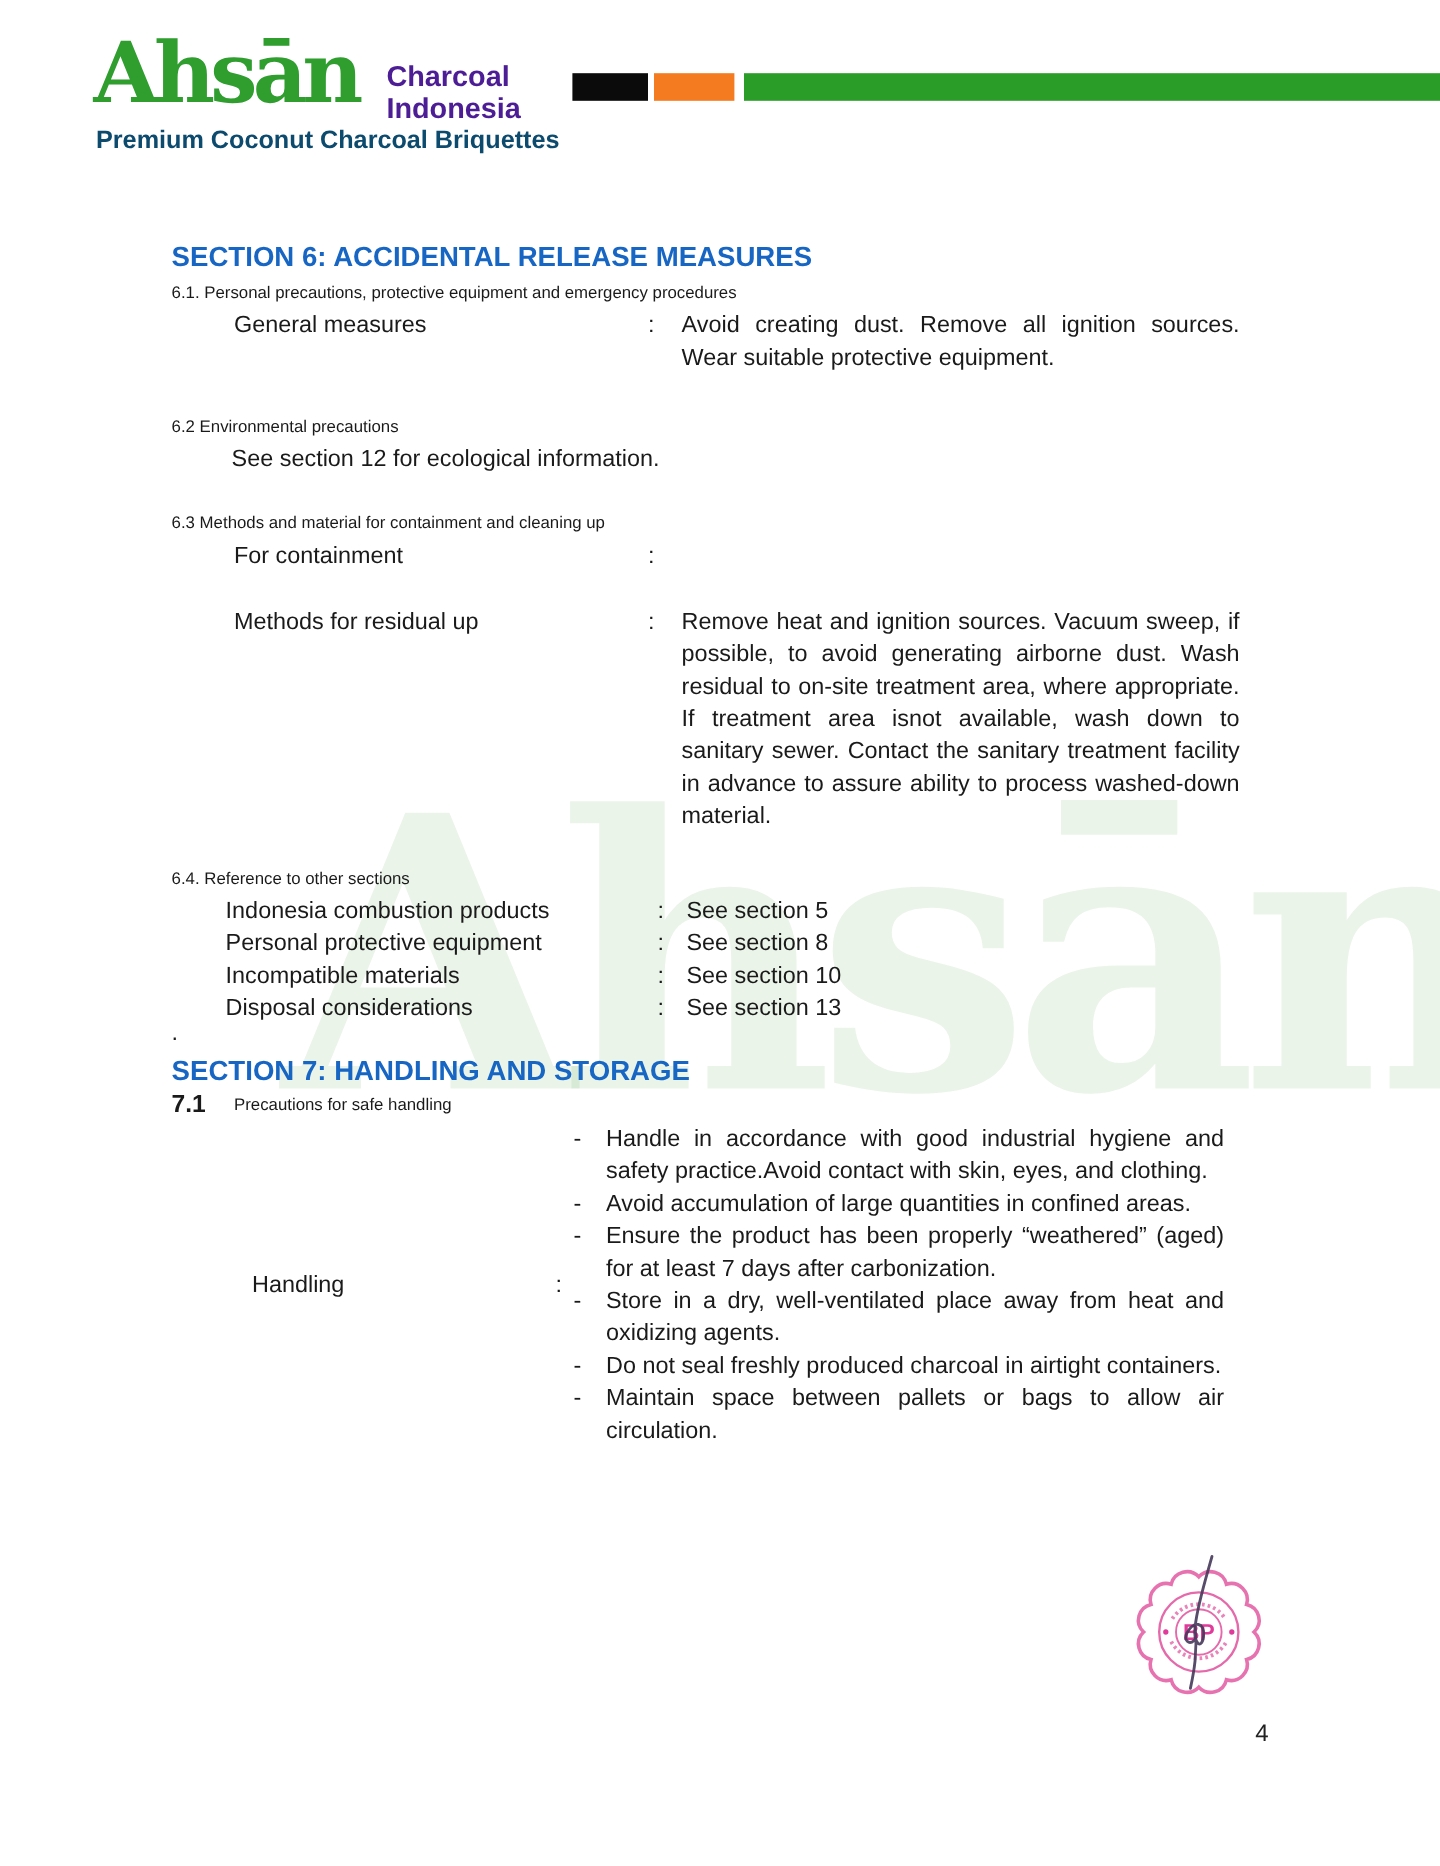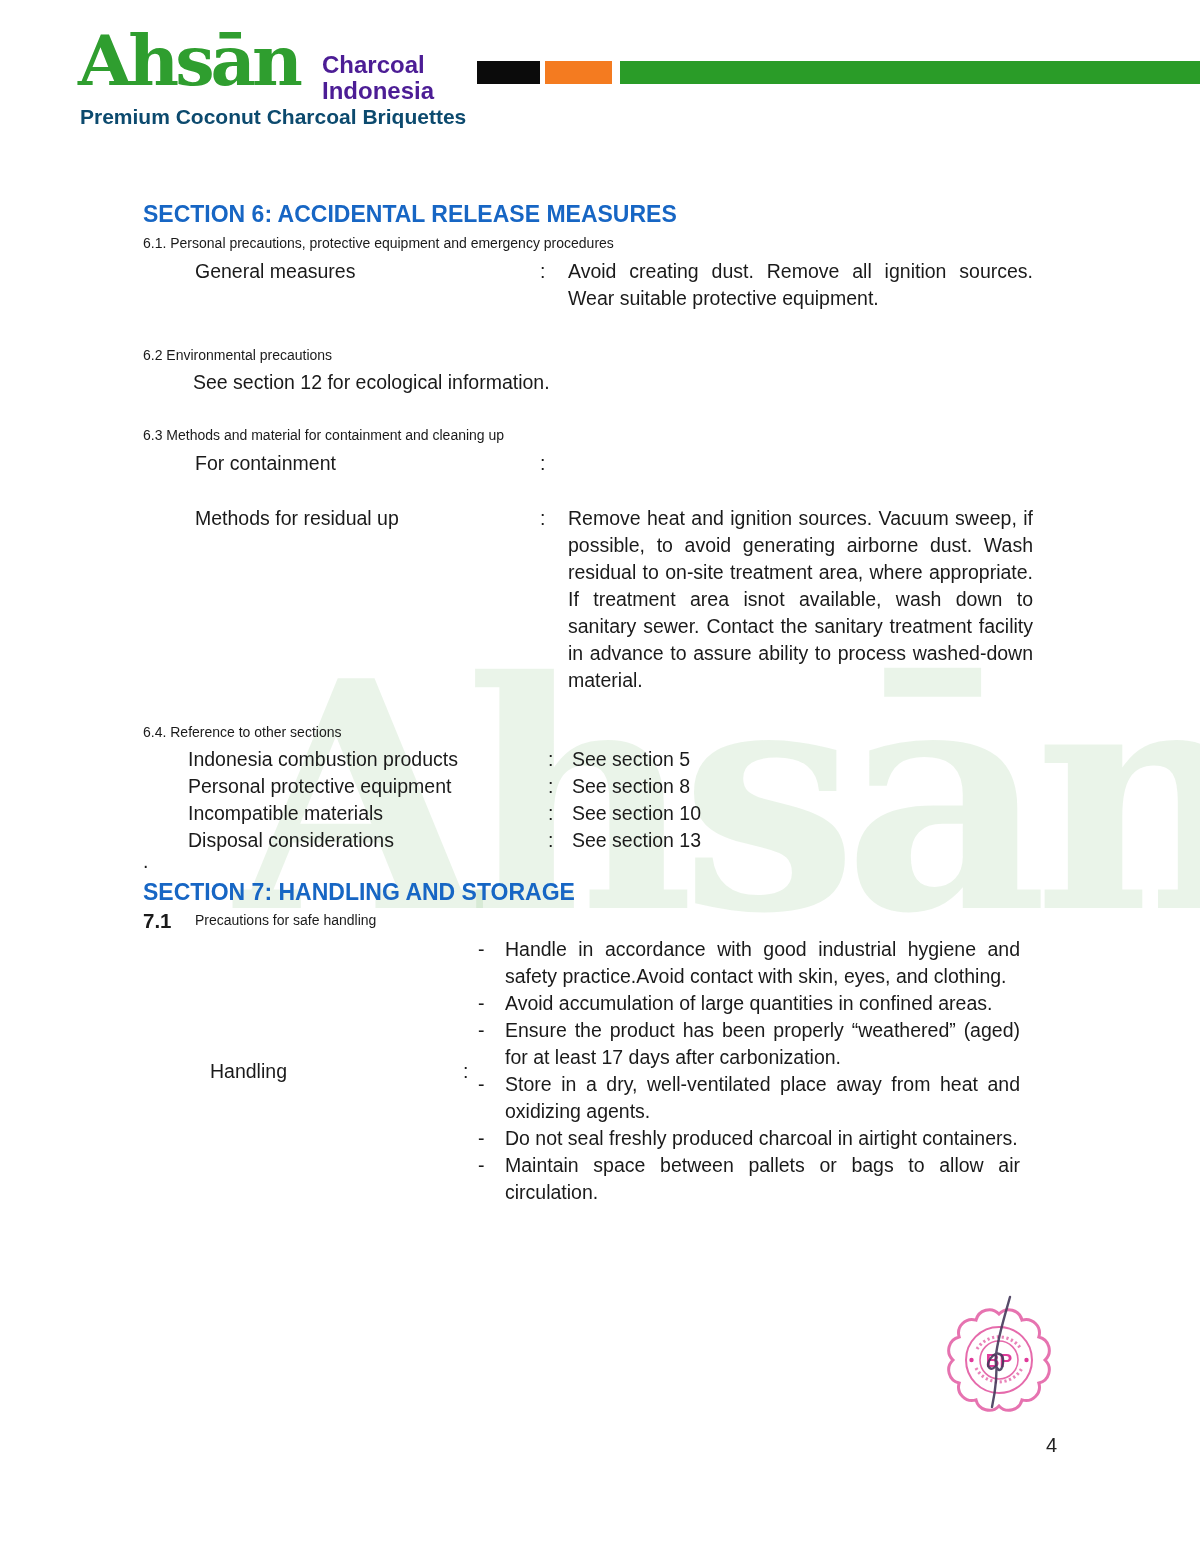--- a/index.html
+++ b/index.html
@@ -162,21 +162,21 @@
       <div class="bullet">
         <div class="dash">-</div>
         <div class="txt">Handle in accordance with good industrial hygiene and safety practice.Avoid contact with skin, eyes, and clothing.</div>
       </div>
       <div class="bullet">
         <div class="dash">-</div>
         <div class="txt">Avoid accumulation of large quantities in confined areas.</div>
       </div>
       <div class="bullet">
         <div class="dash">-</div>
-        <div class="txt">Ensure the product has been properly “weathered” (aged) for at least 17 days after carbonization.</div>
+        <div class="txt">Ensure the product has been properly “weathered” (aged) for at least 7 days after carbonization.</div>
       </div>
       <div class="bullet">
         <div class="dash">-</div>
         <div class="txt">Store in a dry, well-ventilated place away from heat and oxidizing agents.</div>
       </div>
       <div class="bullet">
         <div class="dash">-</div>
         <div class="txt">Do not seal freshly produced charcoal in airtight containers.</div>
       </div>
       <div class="bullet">

